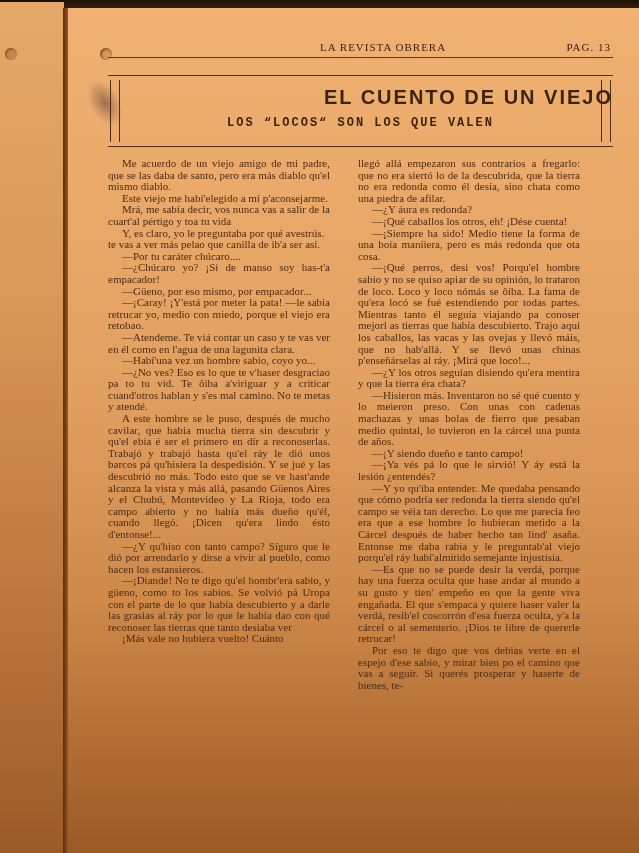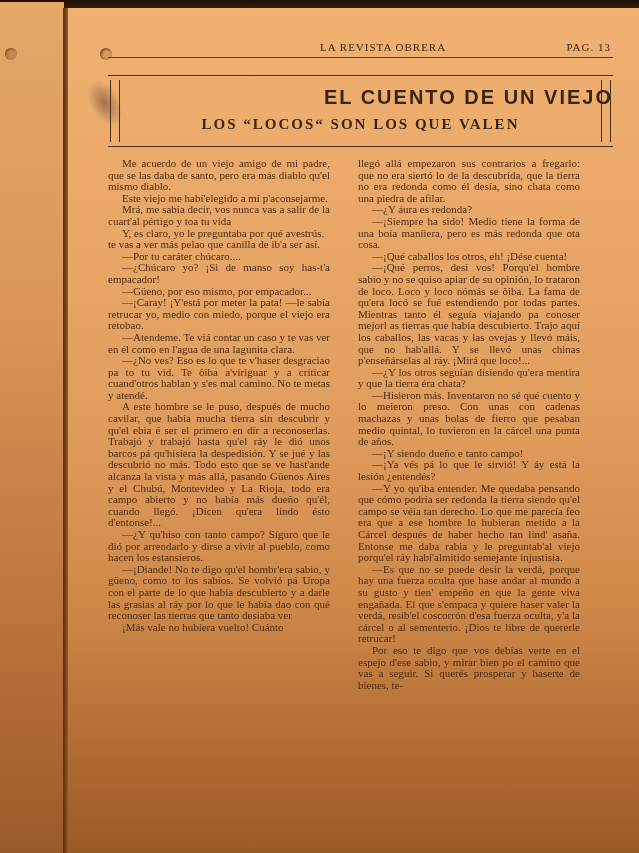--- a/index.html
+++ b/index.html
@@ -55,22 +55,22 @@
   }
   .title-bars-left { left:2px; }
   .title-bars-right { right:2px; }
   .title-line1 {
     position:absolute; left:0; width:100%; top:10px; text-align:right;
     font-family:"Liberation Sans", sans-serif; font-weight:bold;
     font-size:20px; letter-spacing:2px; color:#3b2412;
   }
   .title-line2 {
     position:absolute; left:0; width:100%; top:40px; text-align:center;
-    font-family:Liberation Serif, serif; font-weight:bold;
-    font-size:15px; letter-spacing:2px; color:#3b2412;
+    font-family:Liberation Mono, monospace; font-weight:bold;
+    font-size:12px; letter-spacing:2px; color:#3b2412;
   }
   .column {
     position:absolute; top:150px; width:222px;
     font-size:11px; line-height:11.6px; text-align:justify;
     color:#4a2c16;
   }
   .col-left { left:40px; }
   .col-right { left:290px; top:150px; }
   .para { margin:0; text-indent:14px; }
   .para.no-indent { text-indent:0; }
@@ -104,32 +104,33 @@
     <p class="para">Me acuerdo de un viejo amigo de mi padre, que se las daba de santo, pero era más diablo qu'el mismo diablo.</p>
     <p class="para">Este viejo me habí'elegido a mí p'aconsejarme.</p>
     <p class="para">Mrá, me sabía decir, vos nunca vas a salir de la cuart'al pértigo y toa tu vida</p>
     <p class="para">Y, es claro, yo le preguntaba por qué avestrús.</p>
     <p class="para no-indent">te vas a ver más pelao que canilla de ib'a ser así.</p>
     <p class="para">—Por tu caráter chúcaro....</p>
     <p class="para">—¿Chúcaro yo? ¡Si de manso soy has-t'a empacador!</p>
     <p class="para">—Güeno, por eso mismo, por empacador...</p>
     <p class="para">—¡Caray! ¡Y'está por meter la pata! —le sabía retrucar yo, medio con miedo, porque el viejo era retobao.</p>
     <p class="para">—Atendeme. Te viá contar un caso y te vas ver en él como en l'agua de una lagunita clara.</p>
+    <p class="para">—Habí'una vez un hombre sabio, coyo yo...</p>
     <p class="para">—¿No ves? Eso es lo que te v'haser desgraciao pa to tu vid. Te ôiba a'viriguar y a criticar cuand'otros hablan y s'es mal camino. No te metas y atendé.</p>
     <p class="para">A este hombre se le puso, después de mucho cavilar, que había mucha tierra sin descubrir y qu'el ebia é ser el primero en dír a reconoserlas. Trabajó y trabajó hasta qu'el ráy le dió unos barcos pá qu'hisiera la despedisión. Y se jué y las descubrió no más. Todo esto que se ve hast'ande alcanza la vista y más allá, pasando Güenos Aires y el Chubú, Montevideo y La Rioja, todo era campo abierto y no había más dueño qu'él, cuando llegó. ¡Dicen qu'era lindo ésto d'entonse!...</p>
     <p class="para">—¿Y qu'hiso con tanto campo? Síguro que le dió por arrendarlo y dirse a vivir al pueblo, como hacen los estansieros.</p>
     <p class="para">—¡Diande! No te digo qu'el hombr'era sabio, y güeno, como to los sabios. Se volvió pá Uropa con el parte de lo que había descubierto y a darle las grasias al ráy por lo que le había dao con qué reconoser las tierras que tanto desiaba ver</p>
     <p class="para">¡Más vale no hubiera vuelto! Cuánto</p>
   </div>
 
   <div class="column col-right">
     <p class="para no-indent">llegó allá empezaron sus contrarios a fregarlo: que no era siertó lo de la descubrida, que la tierra no era redonda como él desía, sino chata como una piedra de afilar.</p>
     <p class="para">—¿Y áura es redonda?</p>
+    <p class="para">—¡Qué caballos los otros, eh! ¡Dése cuenta!</p>
     <p class="para">—¡Siempre ha sido! Medio tiene la forma de una boía maníiera, pero es más redonda que ota cosa.</p>
-    <p class="para">—¡Qué caballos los otros, eh! ¡Dése cuenta!</p>
     <p class="para">—¡Qué perros, desi vos! Porqu'el hombre sabio y no se quiso apiar de su opinión, lo trataron de loco. Loco y loco nómás se ôiba. La fama de qu'era locó se fué estendiendo por todas partes. Mientras tanto él seguía viajando pa conoser mejorl as tierras que había descubierto. Trajo aquí los caballos, las vacas y las ovejas y llevó máis, que no hab'allá. Y se llevó unas chinas p'enseñárselas al ráy. ¡Mirá que loco!...</p>
     <p class="para">—¿Y los otros seguían disiendo qu'era mentira y que la tierra éra chata?</p>
     <p class="para">—Hisieron más. Inventaron no sé qué cuento y lo meieron preso. Con unas con cadenas machazas y unas bolas de fierro que pesaban medio quintal, lo tuvieron en la cárcel una punta de años.</p>
     <p class="para">—¡Y siendo dueño e tanto campo!</p>
     <p class="para">—¡Ya vés pá lo que le sirvió! Y áy está la lesión ¿entendés?</p>
     <p class="para">—Y yo qu'iba entender. Me quedaba pensando que cómo podría ser redonda la tierra siendo qu'el campo se véia tan derecho. Lo que me parecía feo era que a ese hombre lo hubieran metido a la Cárcel después de haber hecho tan lind' asaña. Entonse me daba rabia y le preguntab'al viejo porqu'el ráy habí'almitido semejante injustisia.</p>
     <p class="para">—Es que no se puede desir la verdá, porque hay una fuerza oculta que hase andar al mundo a su gusto y tien' empeño en que la gente viva engañada. El que s'empaca y quiere haser valer la verdá, resib'el coscorrón d'esa fuerza oculta, y'a la cárcel o al sementerio. ¡Dios te libre de quererle retrucar!</p>
     <p class="para">Por eso te digo que vos debias verte en el espejo d'ese sabio, y mirar bien po el camino que vas a seguir. Si querés prosperar y haserte de bienes, te-</p>
   </div>
 </div>

